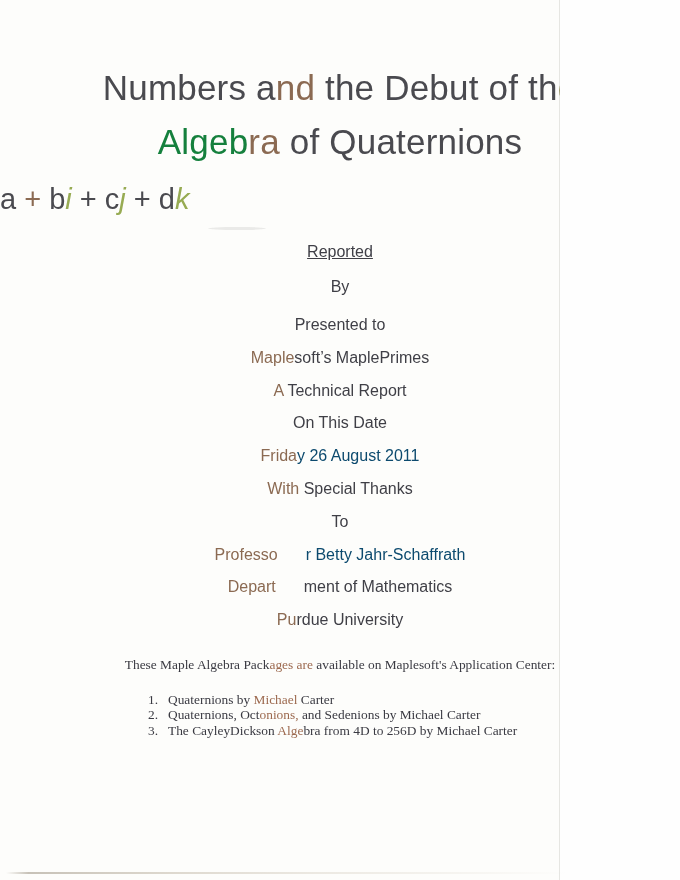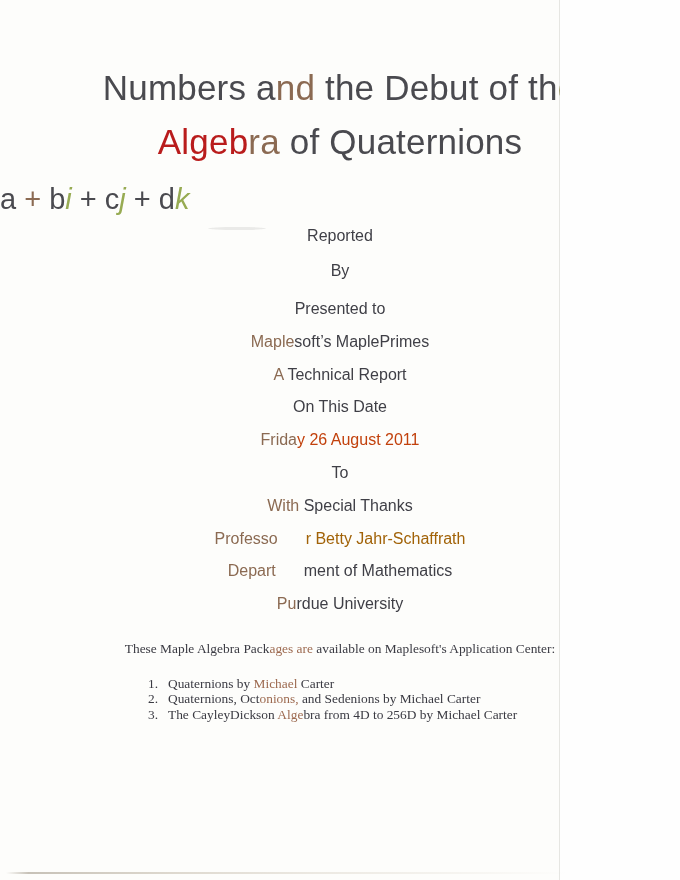--- a/index.html
+++ b/index.html
@@ -45,21 +45,21 @@
     line-height: 54px; text-align: center;
     letter-spacing: 0.2px;
   }
   .formula {
     margin-top: 15px;
     font-size: 29px; line-height: 30px; text-align: left;
   }
   .small-line {
     font-size: 16px; line-height: 20px; text-align: center;
   }
-  .reported { margin-top: 12px; }
+  .reported { margin-top: 28px; text-decoration: underline; }
   .by { margin-top: 15px; }
   .author {
     margin-top: 16px;
     font-size: 27px; line-height: 34px; text-align: center;
     letter-spacing: 0.2px;
   }
   .detail-lines { margin-top: 12px; }
   .detail-line {
     height: 32.8px; line-height: 32.8px;
     font-size: 16px; text-align: center;
@@ -80,39 +80,39 @@
 </head>
 <body>
 
 <div class="page">
 
   <div class="edge-strip-right"></div>
   <div class="vline"></div>
 
   <h1 class="title">
     <div><span style="color: rgb(74, 74, 79);">Numbers a</span><span style="color: rgb(139, 106, 82);">nd</span><span style="color: rgb(74, 74, 79);"> the Debut of th</span><span style="color: rgb(143, 138, 76);">e</span></div>
-    <div><span style="color: #b91c1c;">Algeb</span><span style="color: rgb(139, 106, 82);">ra</span><span style="color: rgb(74, 74, 79);"> of Quaternions</span></div>
+    <div><span style="color: #15803d;">Algeb</span><span style="color: rgb(139, 106, 82);">ra</span><span style="color: rgb(74, 74, 79);"> of Quaternions</span></div>
   </h1>
 
   <div class="formula"><span style="color: rgb(74, 74, 79);">a </span><span style="color: rgb(139, 106, 82);">+</span><span style="color: rgb(74, 74, 79);"> b</span><span style="color: rgb(151, 171, 82); font-style: italic;">i</span><span style="color: rgb(74, 74, 79);"> + c</span><span style="color: rgb(151, 171, 82); font-style: italic;">j</span><span style="color: rgb(74, 74, 79);"> + d</span><span style="color: rgb(151, 171, 82); font-style: italic;">k</span></div>
   <div class="smudge"></div>
 
   <div class="small-line reported" style="color:#3f3f46;">Reported</div>
   <div class="small-line by" style="color:#3f3f46;">By</div>
 
 
   <div class="detail-lines">
     <div class="detail-line"><span style="color: rgb(63, 63, 70);">Presented to</span></div>
     <div class="detail-line"><span style="color: rgb(139, 106, 82);">Maple</span><span style="color: rgb(63, 63, 70);">soft’s MaplePrimes</span></div>
     <div class="detail-line"><span style="color: rgb(139, 106, 82);">A</span><span style="color: rgb(63, 63, 70);"> Technical Report</span></div>
     <div class="detail-line"><span style="color: rgb(63, 63, 70);">On This Date</span></div>
-    <div class="detail-line"><span style="color: rgb(139, 106, 82);">Frida</span><span style="color: #c2410c;">y 26 August 2011</span></div>
+    <div class="detail-line"><span style="color: rgb(139, 106, 82);">Frida</span><span style="color: #0c4a6e;">y 26 August 2011</span></div>
+    <div class="detail-line"><span style="color: rgb(139, 106, 82);">With</span><span style="color: rgb(63, 63, 70);"> Special Thanks</span></div>
     <div class="detail-line"><span style="color: rgb(63, 63, 70);">To</span></div>
-    <div class="detail-line"><span style="color: rgb(139, 106, 82);">With</span><span style="color: rgb(63, 63, 70);"> Special Thanks</span></div>
-    <div class="detail-line"><span style="color: rgb(139, 106, 82);">Professo</span><span style="color: #a16207; padding-left: 28px;">r Betty Jahr-Schaffrath</span></div>
+    <div class="detail-line"><span style="color: rgb(139, 106, 82);">Professo</span><span style="color: #0c4a6e; padding-left: 28px;">r Betty Jahr-Schaffrath</span></div>
     <div class="detail-line"><span style="color: rgb(139, 106, 82);">Depart</span><span style="color: rgb(63, 63, 70); padding-left: 28px;">ment of Mathematics</span></div>
     <div class="detail-line"><span style="color: rgb(139, 106, 82);">Pu</span><span style="color: rgb(63, 63, 70);">rdue University</span></div>
   </div>
 
   <div>
     <div class="footer-intro"><span style="color: rgb(58, 58, 66); margin-top: 32px;">These Maple Algebra Pack</span><span style="color: rgb(157, 106, 80);">ages are</span><span style="color: rgb(58, 58, 66);"> available on Maplesoft's Application Center:</span></div>
     <div class="package-list">
       <div class="package-item">
         <span class="list-number" style="color:#3a3a42;">1.</span><span><span style="color: rgb(58, 58, 66);">Quaternions by </span><span style="color: rgb(157, 106, 80);">Michael</span><span style="color: rgb(58, 58, 66);"> Carter</span></span>
       </div>

